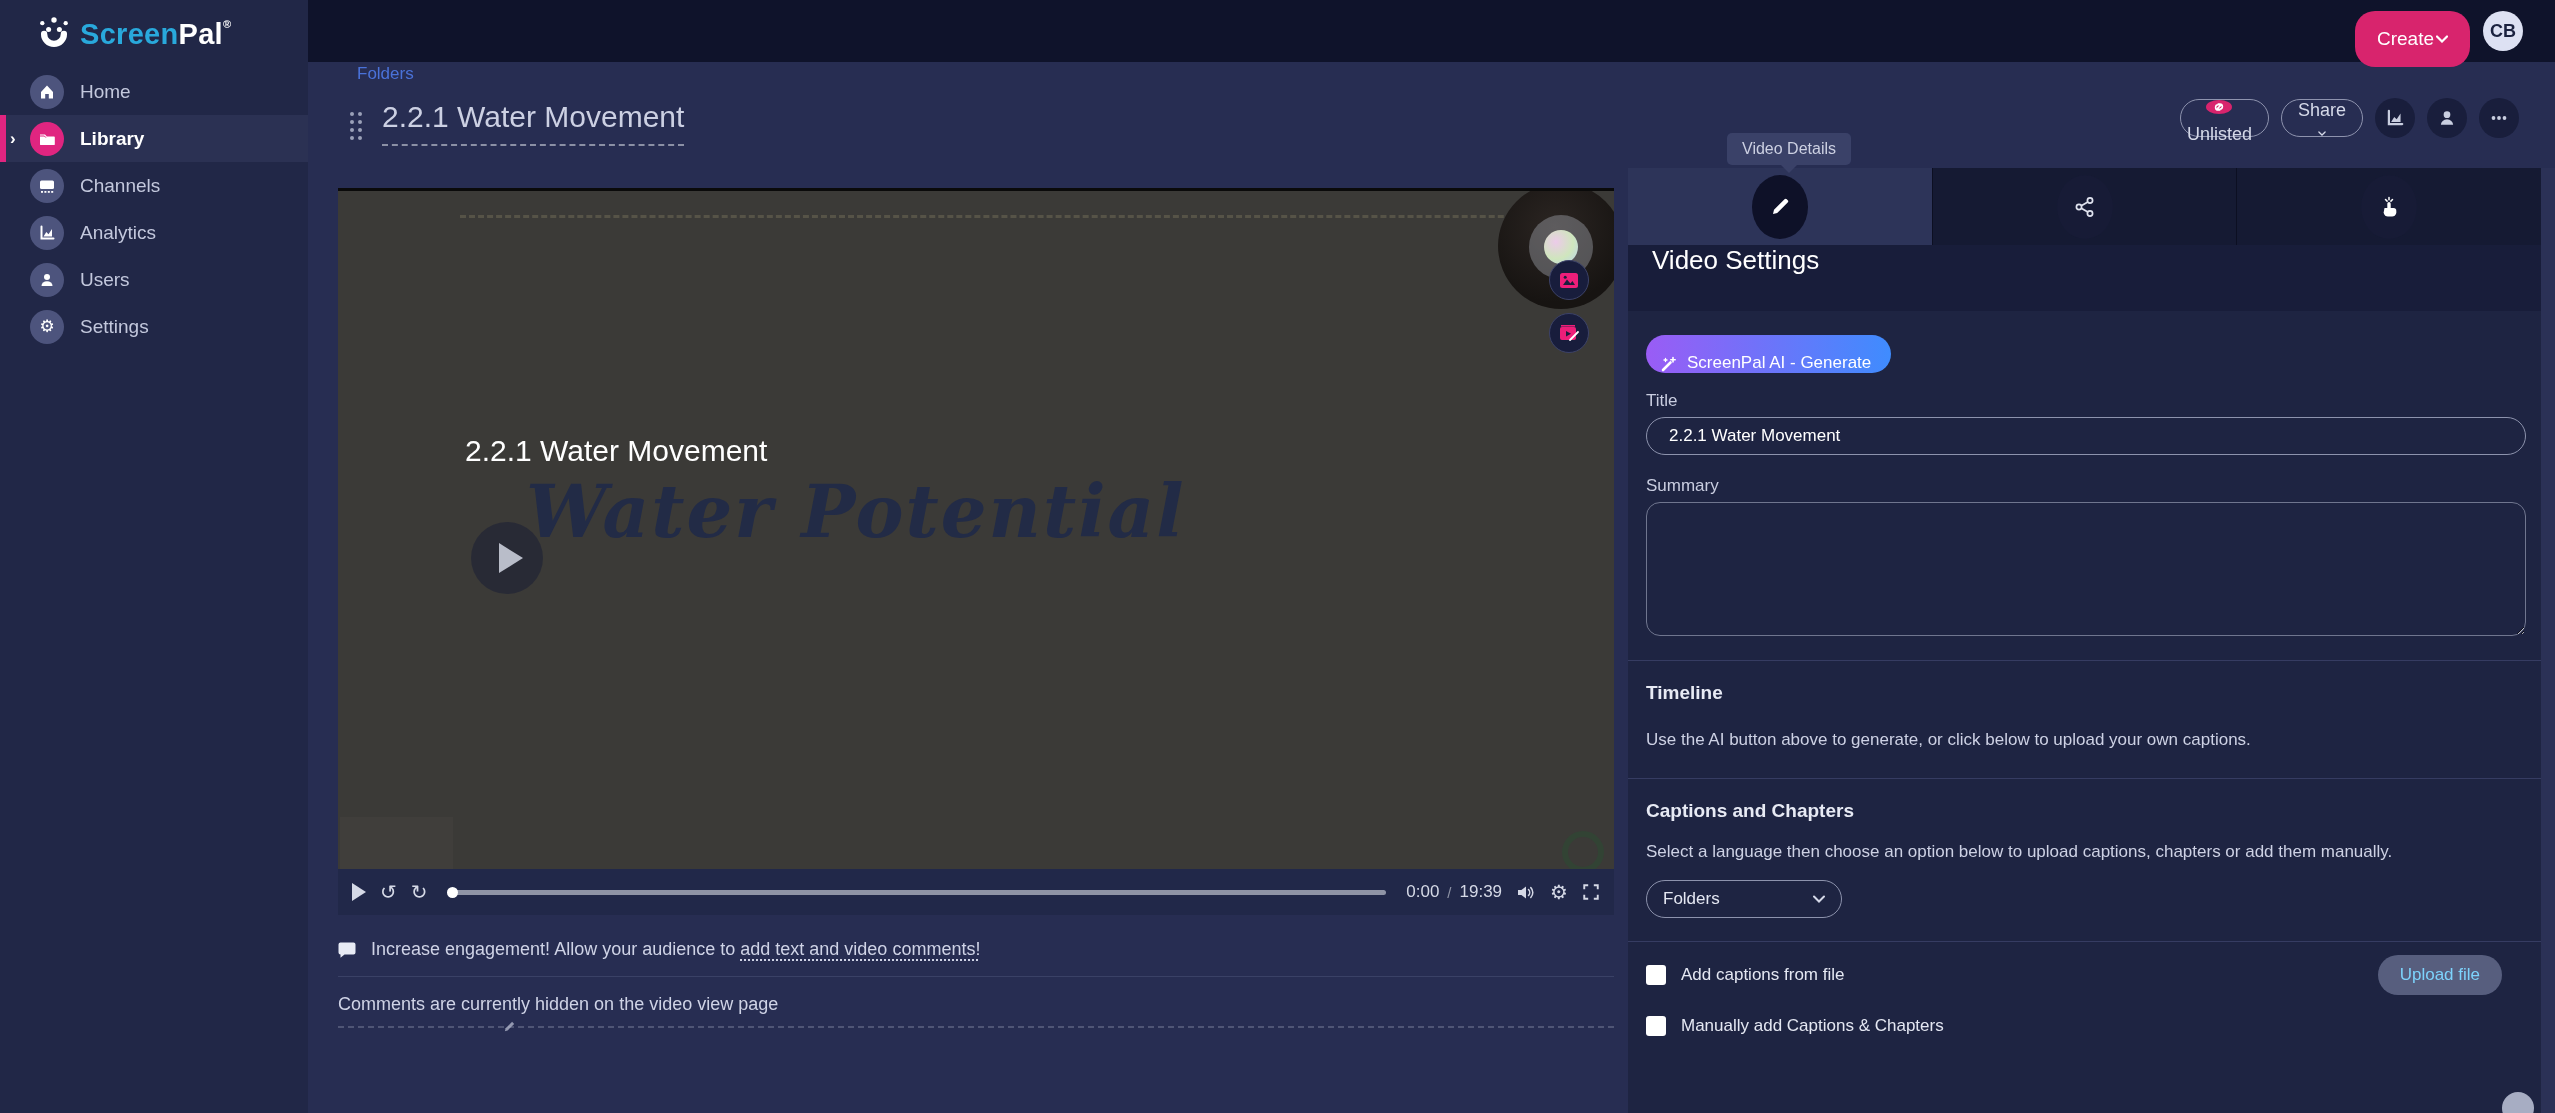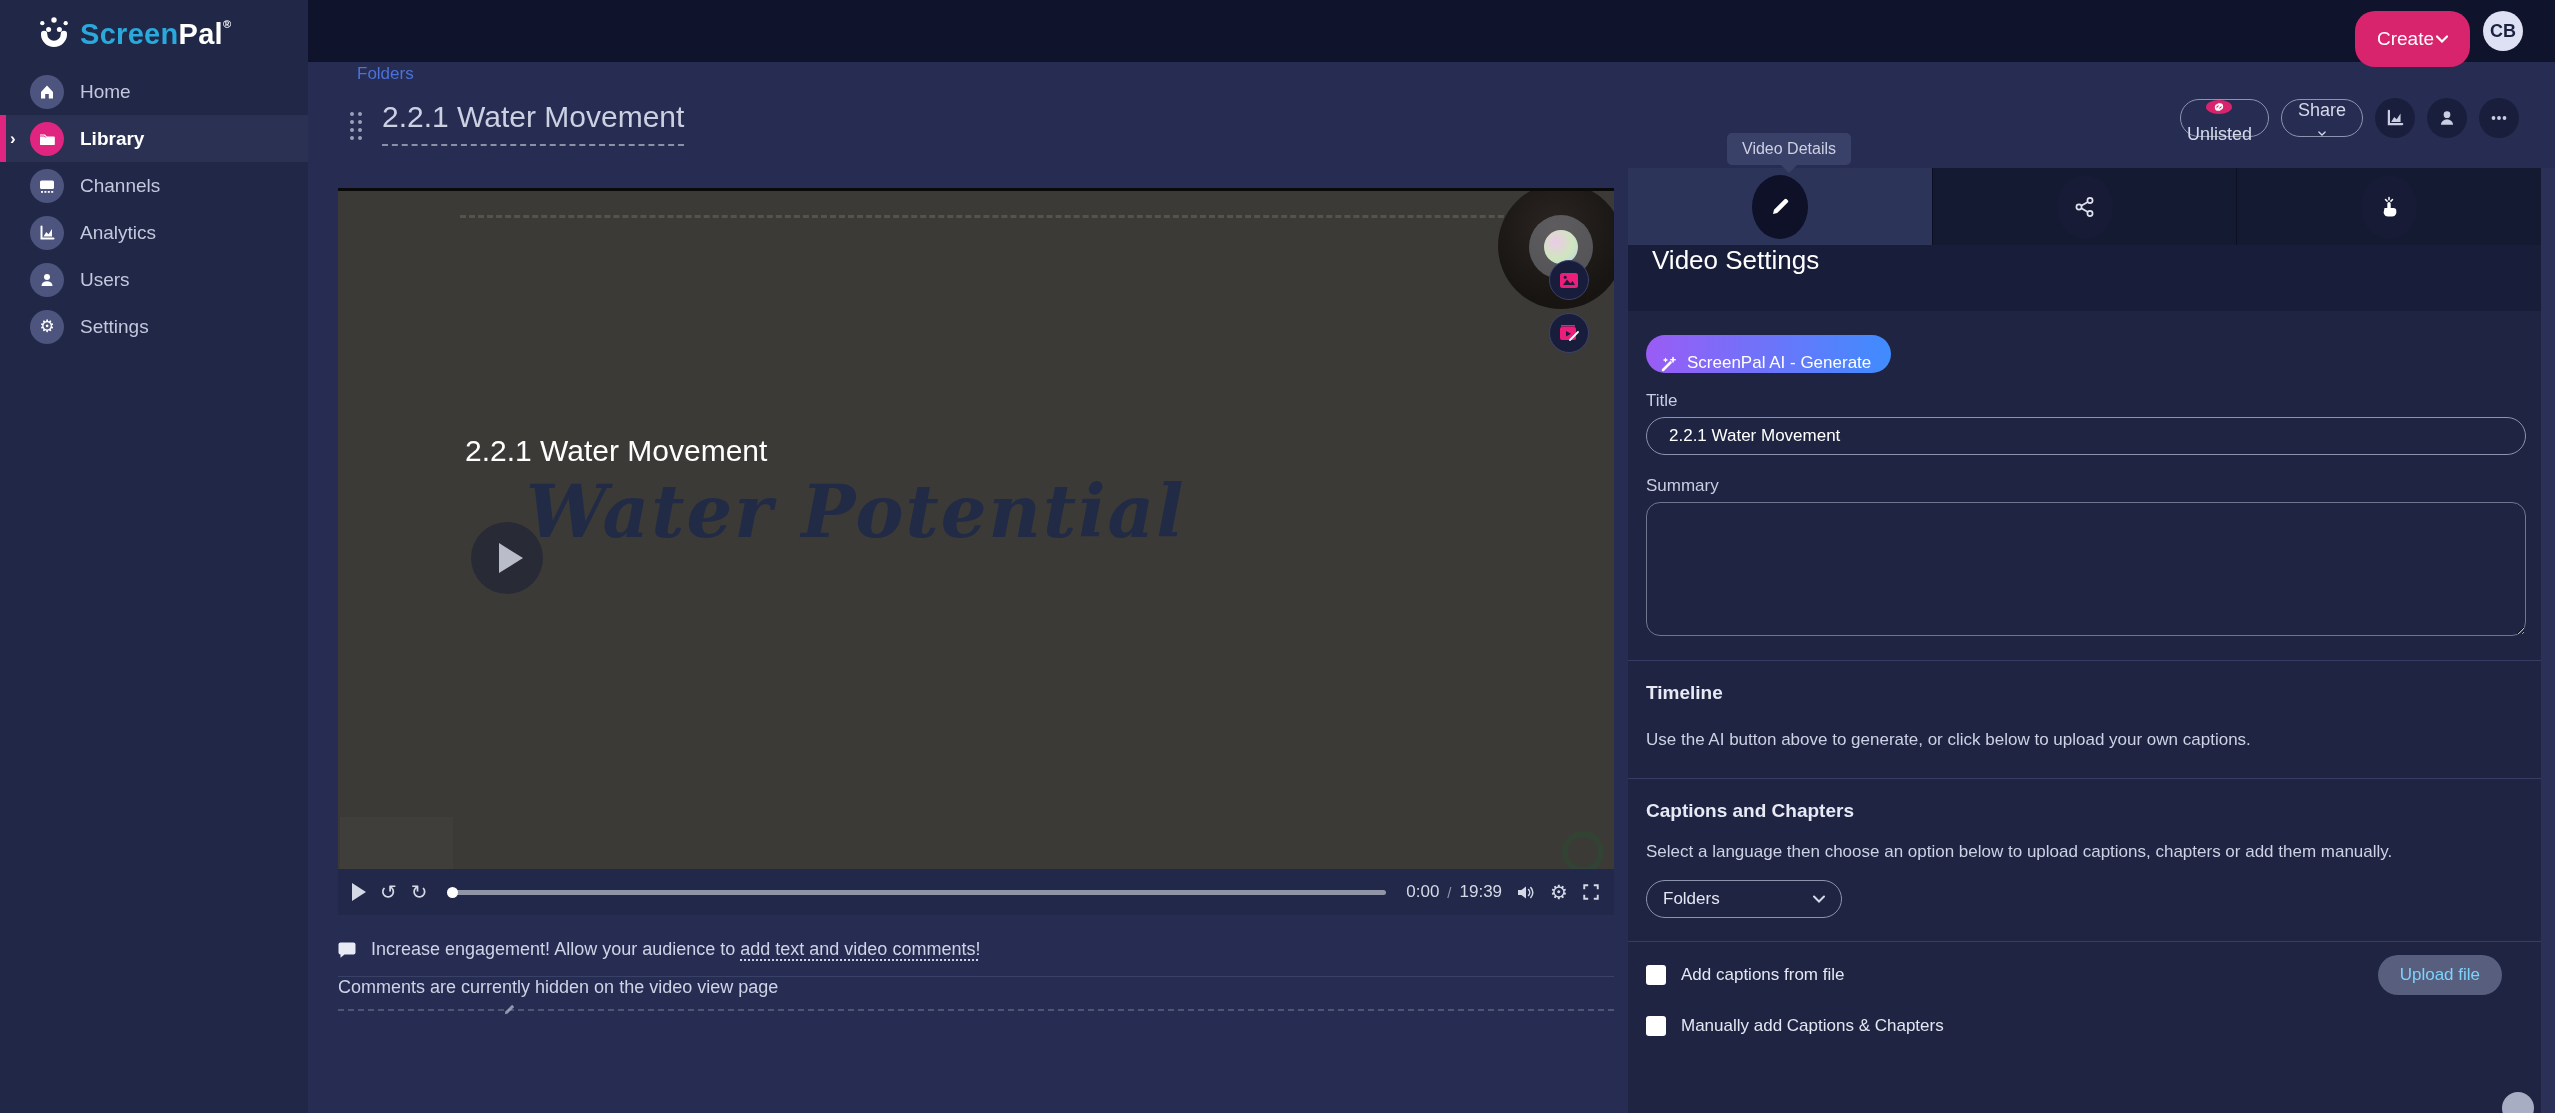--- a/index.html
+++ b/index.html
@@ -71,21 +71,21 @@
   .play-tri { width:0; height:0; border-left:14px solid #d5d9e6; border-top:9px solid transparent; border-bottom:9px solid transparent; }
   .glyph { font-family:"DejaVu Sans", sans-serif; font-size:20px; line-height:1; }
   .progress { flex:1; position:relative; height:5px; background:#8f94a6; border-radius:3px; margin:0 6px; cursor:pointer; }
   .knob { position:absolute; left:-1px; top:-3px; width:11px; height:11px; border-radius:50%; background:#fff; }
   .time { font-size:17px; display:flex; gap:8px; align-items:center; white-space:nowrap; }
   .time .sep { color:#8f94a6; font-size:15px; }
 
   .engage-row { display:flex; align-items:center; gap:14px; margin-top:24px; font-size:18px; color:#cfd3e6; }
   .engage-link { text-decoration:underline; text-decoration-style:dotted; text-underline-offset:5px; cursor:pointer; }
   .hdivider { border-top:1px solid #3a4166; margin-top:16px; }
-  .comments-hidden { font-size:18px; color:#cfd3e6; }
+  .comments-hidden { margin-top:17px; font-size:18px; color:#cfd3e6; }
   .edit-dash { position:relative; margin-top:11px; border-top:2px dashed rgba(154,160,184,.35); }
   .edit-dash .mini-pencil { position:absolute; left:165px; top:-8px; color:#aeb3c8; opacity:.8; }
 
   
   .panel { position:absolute; left:1320px; top:106px; width:913px; bottom:0; background:#1e2442; }
   .tabs { display:flex; height:77px; background:#0c0f22; gap:1px; }
   .tab { flex:1; background:#151a33; display:flex; align-items:center; justify-content:center; cursor:pointer; }
   .tab.active { background:#2d3459; }
   .tab .oval { width:56px; height:64px; border-radius:50%; background:#0e1128; color:#e8eaf5; display:flex; align-items:center; justify-content:center; }
   .panel-head { height:66px; background:#181d3a; display:flex; align-items:flex-start; padding-left:24px;

